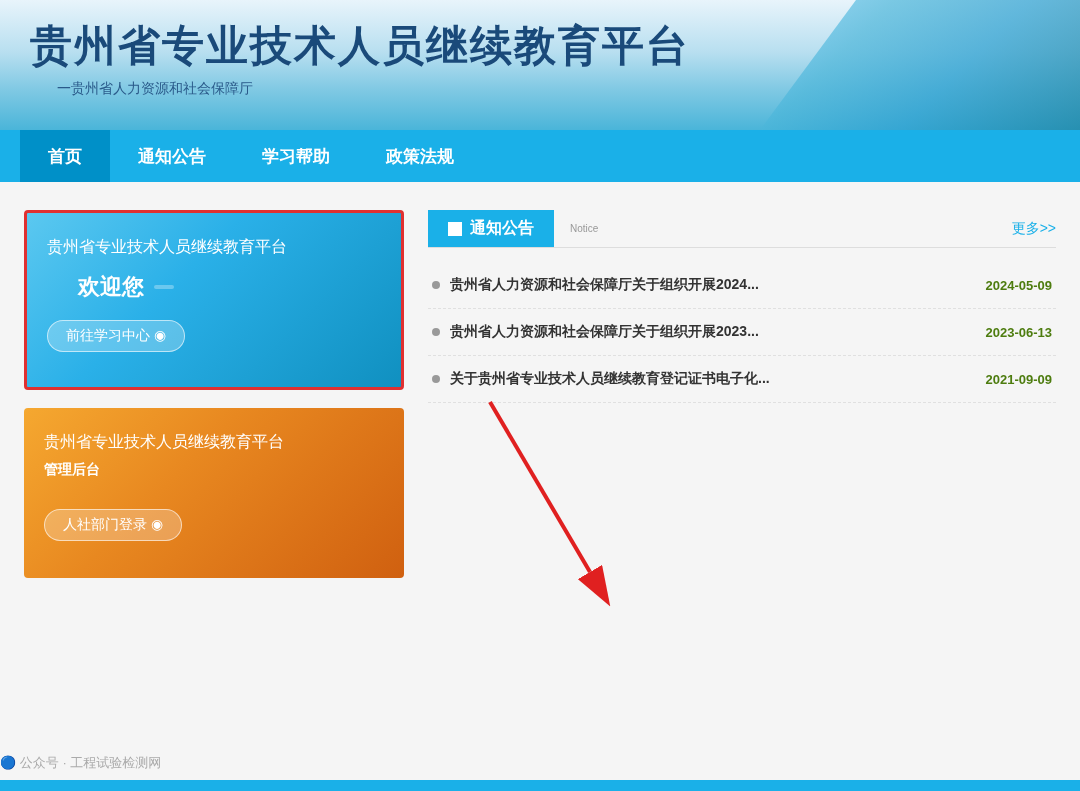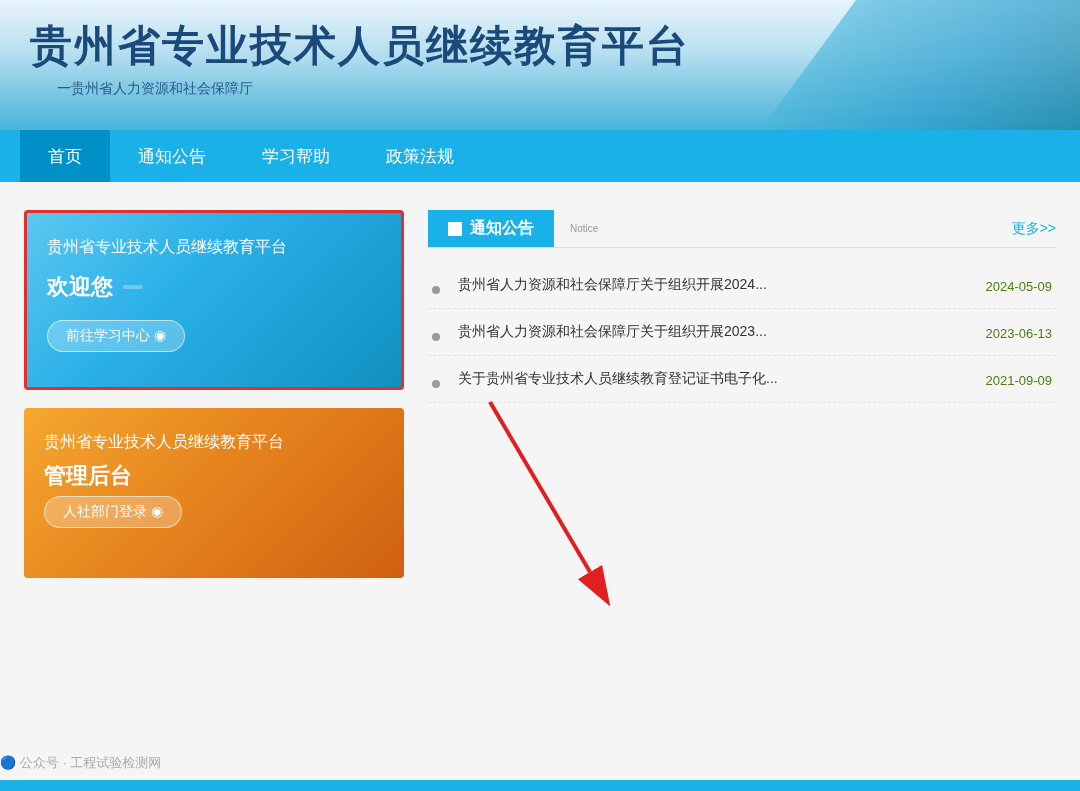--- a/index.html
+++ b/index.html
@@ -54,21 +54,21 @@
       height: 52px;
       padding: 0 20px;
     }
     .nav-item {
       display: flex;
       align-items: center;
       padding: 6px 28px;
       font-size: 17px;
       color: #fff;
       cursor: pointer;
-      font-weight: 400;
+      font-weight: 700;
       position: relative;
     }
     .nav-item.active {
       background: #0090c8;
     }
 
     
     .main {
       display: flex;
       padding: 28px 24px 28px 24px;
@@ -102,20 +102,21 @@
       margin-bottom: 14px;
     }
     .login-card-welcome {
       font-size: 22px;
       font-weight: bold;
       color: #fff;
       margin-bottom: 18px;
       display: flex;
       align-items: center;
       gap: 10px;
+      margin-left: 31px;
     }
     .login-card-username {
       font-size: 18px;
       color: #fff;
       background: rgba(255,255,255,0.3);
       padding: 2px 10px;
       border-radius: 3px;
     }
     .login-btn {
       display: inline-flex;
@@ -137,24 +138,24 @@
       padding: 24px 20px 20px 20px;
       color: #fff;
       min-height: 170px;
     }
     .admin-card-title {
       font-size: 16px;
       color: #fff;
       margin-bottom: 8px;
     }
     .admin-card-name {
-      font-size: 22px;
-      font-weight: bold;
-      color: #fff;
-      margin-bottom: 5px;
+      font-size: 14px;
+      font-weight: bold;
+      color: #fff;
+      margin-bottom: 30px;
     }
     .admin-btn {
       display: inline-flex;
       align-items: center;
       gap: 6px;
       background: rgba(255,255,255,0.25);
       border: 1px solid rgba(255,255,255,0.6);
       color: #fff;
       padding: 6px 18px;
       border-radius: 20px;
@@ -211,25 +212,26 @@
     }
 
     
     .notice-list {
       display: flex;
       flex-direction: column;
       gap: 0;
     }
     .notice-item {
       display: flex;
-      align-items: flex-end;
+      align-items: center;
       padding: 14px 4px;
       border-bottom: 1px dashed #e0e0e0;
-      gap: 18px;
-      cursor: pointer;
+      gap: 10px;
+      cursor: pointer;
+      font-weight: bold;
     }
     .notice-dot {
       width: 8px;
       height: 8px;
       background: #999;
       border-radius: 50%;
       flex-shrink: 0;
     }
     .notice-text {
       flex: 1;

